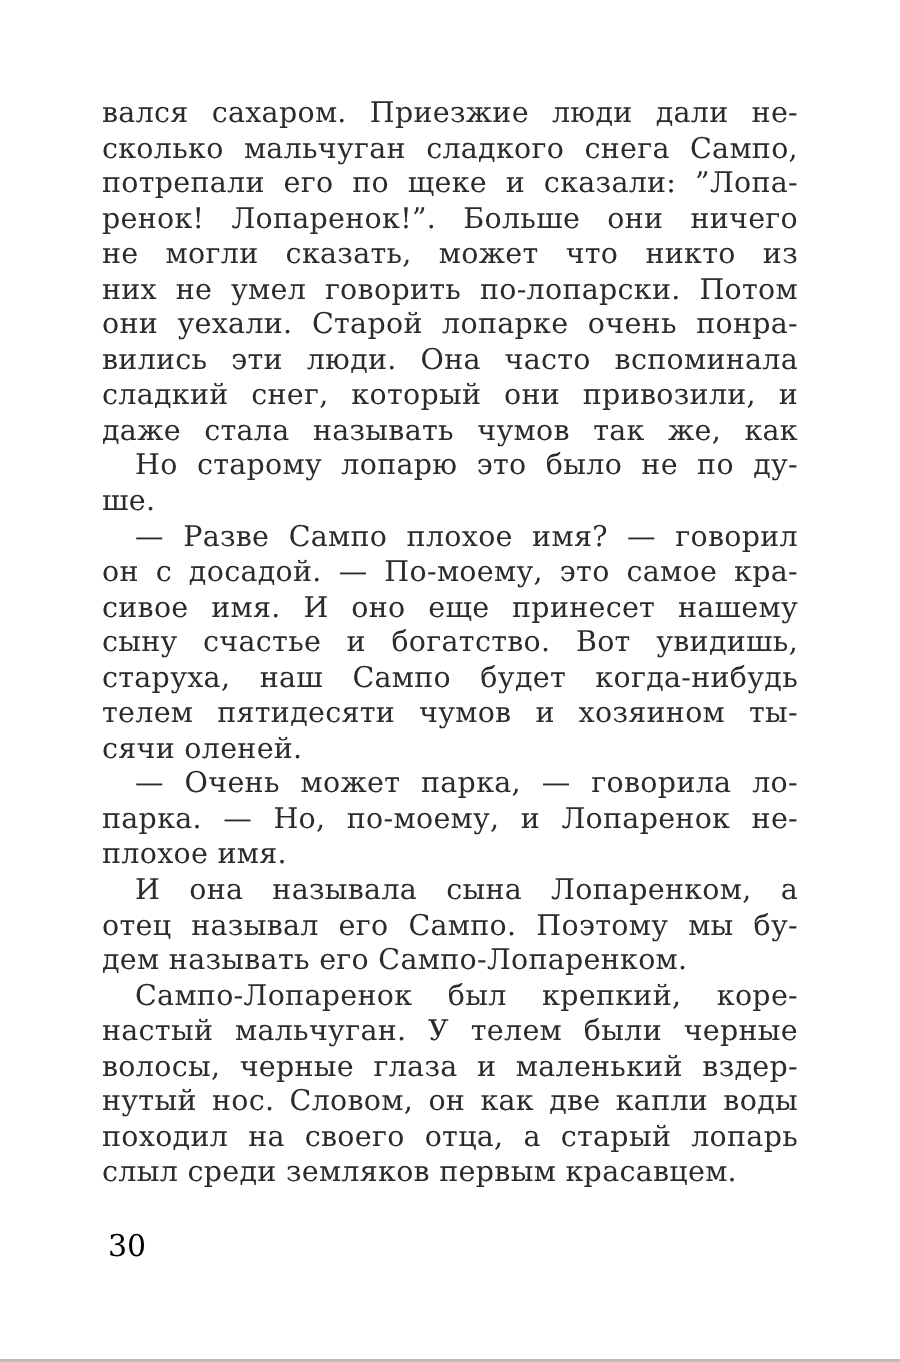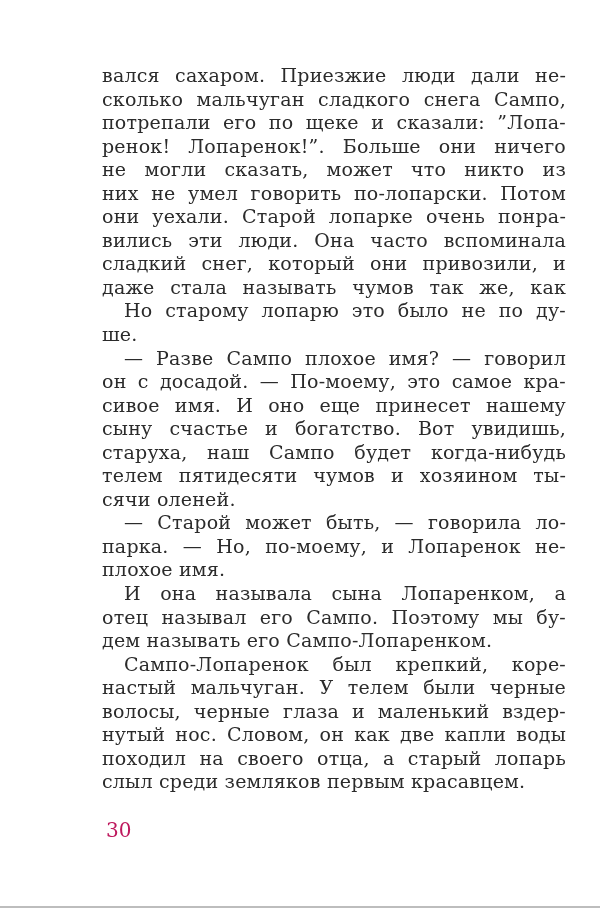--- a/index.html
+++ b/index.html
@@ -13,21 +13,20 @@
       position: relative;
       overflow: hidden;
     }
     .page {
       position: absolute;
       left: 0;
       top: 0;
       width: 524px;
       height: 906px;
       background: #ffffff;
-      margin-left: 34px;
     }
     .text-block {
       position: absolute;
       left: 68px;
       top: 64px;
       width: 464px;
       font-family: "DejaVu Serif", "Liberation Serif", serif;
       font-size: 19px;
       color: #2b2b2b;
     }
@@ -44,21 +43,21 @@
     }
     .line.indent {
       padding-left: 22px;
     }
     .page-number {
       position: absolute;
       left: 72px;
       top: 818px;
       font-family: "DejaVu Serif", "Liberation Serif", serif;
       font-size: 20px;
-      color: #be185d;
+      color: #000000;
     }
     .bottom-rule {
       position: absolute;
       left: 0;
       top: 906px;
       width: 600px;
       height: 2px;
       background: #bdbdbd;
     }
   </style>
@@ -79,21 +78,21 @@
       <div class="line">даже стала называть чумов так же, как</div>
       <div class="line indent">Но старому лопарю это было не по ду-</div>
       <div class="line last">ше.</div>
       <div class="line indent">— Разве Сампо плохое имя? — говорил</div>
       <div class="line">он с досадой. — По-моему, это самое кра-</div>
       <div class="line">сивое имя. И оно еще принесет нашему</div>
       <div class="line">сыну счастье и богатство. Вот увидишь,</div>
       <div class="line">старуха, наш Сампо будет когда-нибудь</div>
       <div class="line">телем пятидесяти чумов и хозяином ты-</div>
       <div class="line last">сячи оленей.</div>
-      <div class="line indent">— Старой может быть, — говорила ло-</div>
+      <div class="line indent">— Очень может парка, — говорила ло-</div>
       <div class="line">парка. — Но, по-моему, и Лопаренок не-</div>
       <div class="line last">плохое имя.</div>
       <div class="line indent">И она называла сына Лопаренком, а</div>
       <div class="line">отец называл его Сампо. Поэтому мы бу-</div>
       <div class="line last">дем называть его Сампо-Лопаренком.</div>
       <div class="line indent">Сампо-Лопаренок был крепкий, коре-</div>
       <div class="line">настый мальчуган. У телем были черные</div>
       <div class="line">волосы, черные глаза и маленький вздер-</div>
       <div class="line">нутый нос. Словом, он как две капли воды</div>
       <div class="line">походил на своего отца, а старый лопарь</div>

